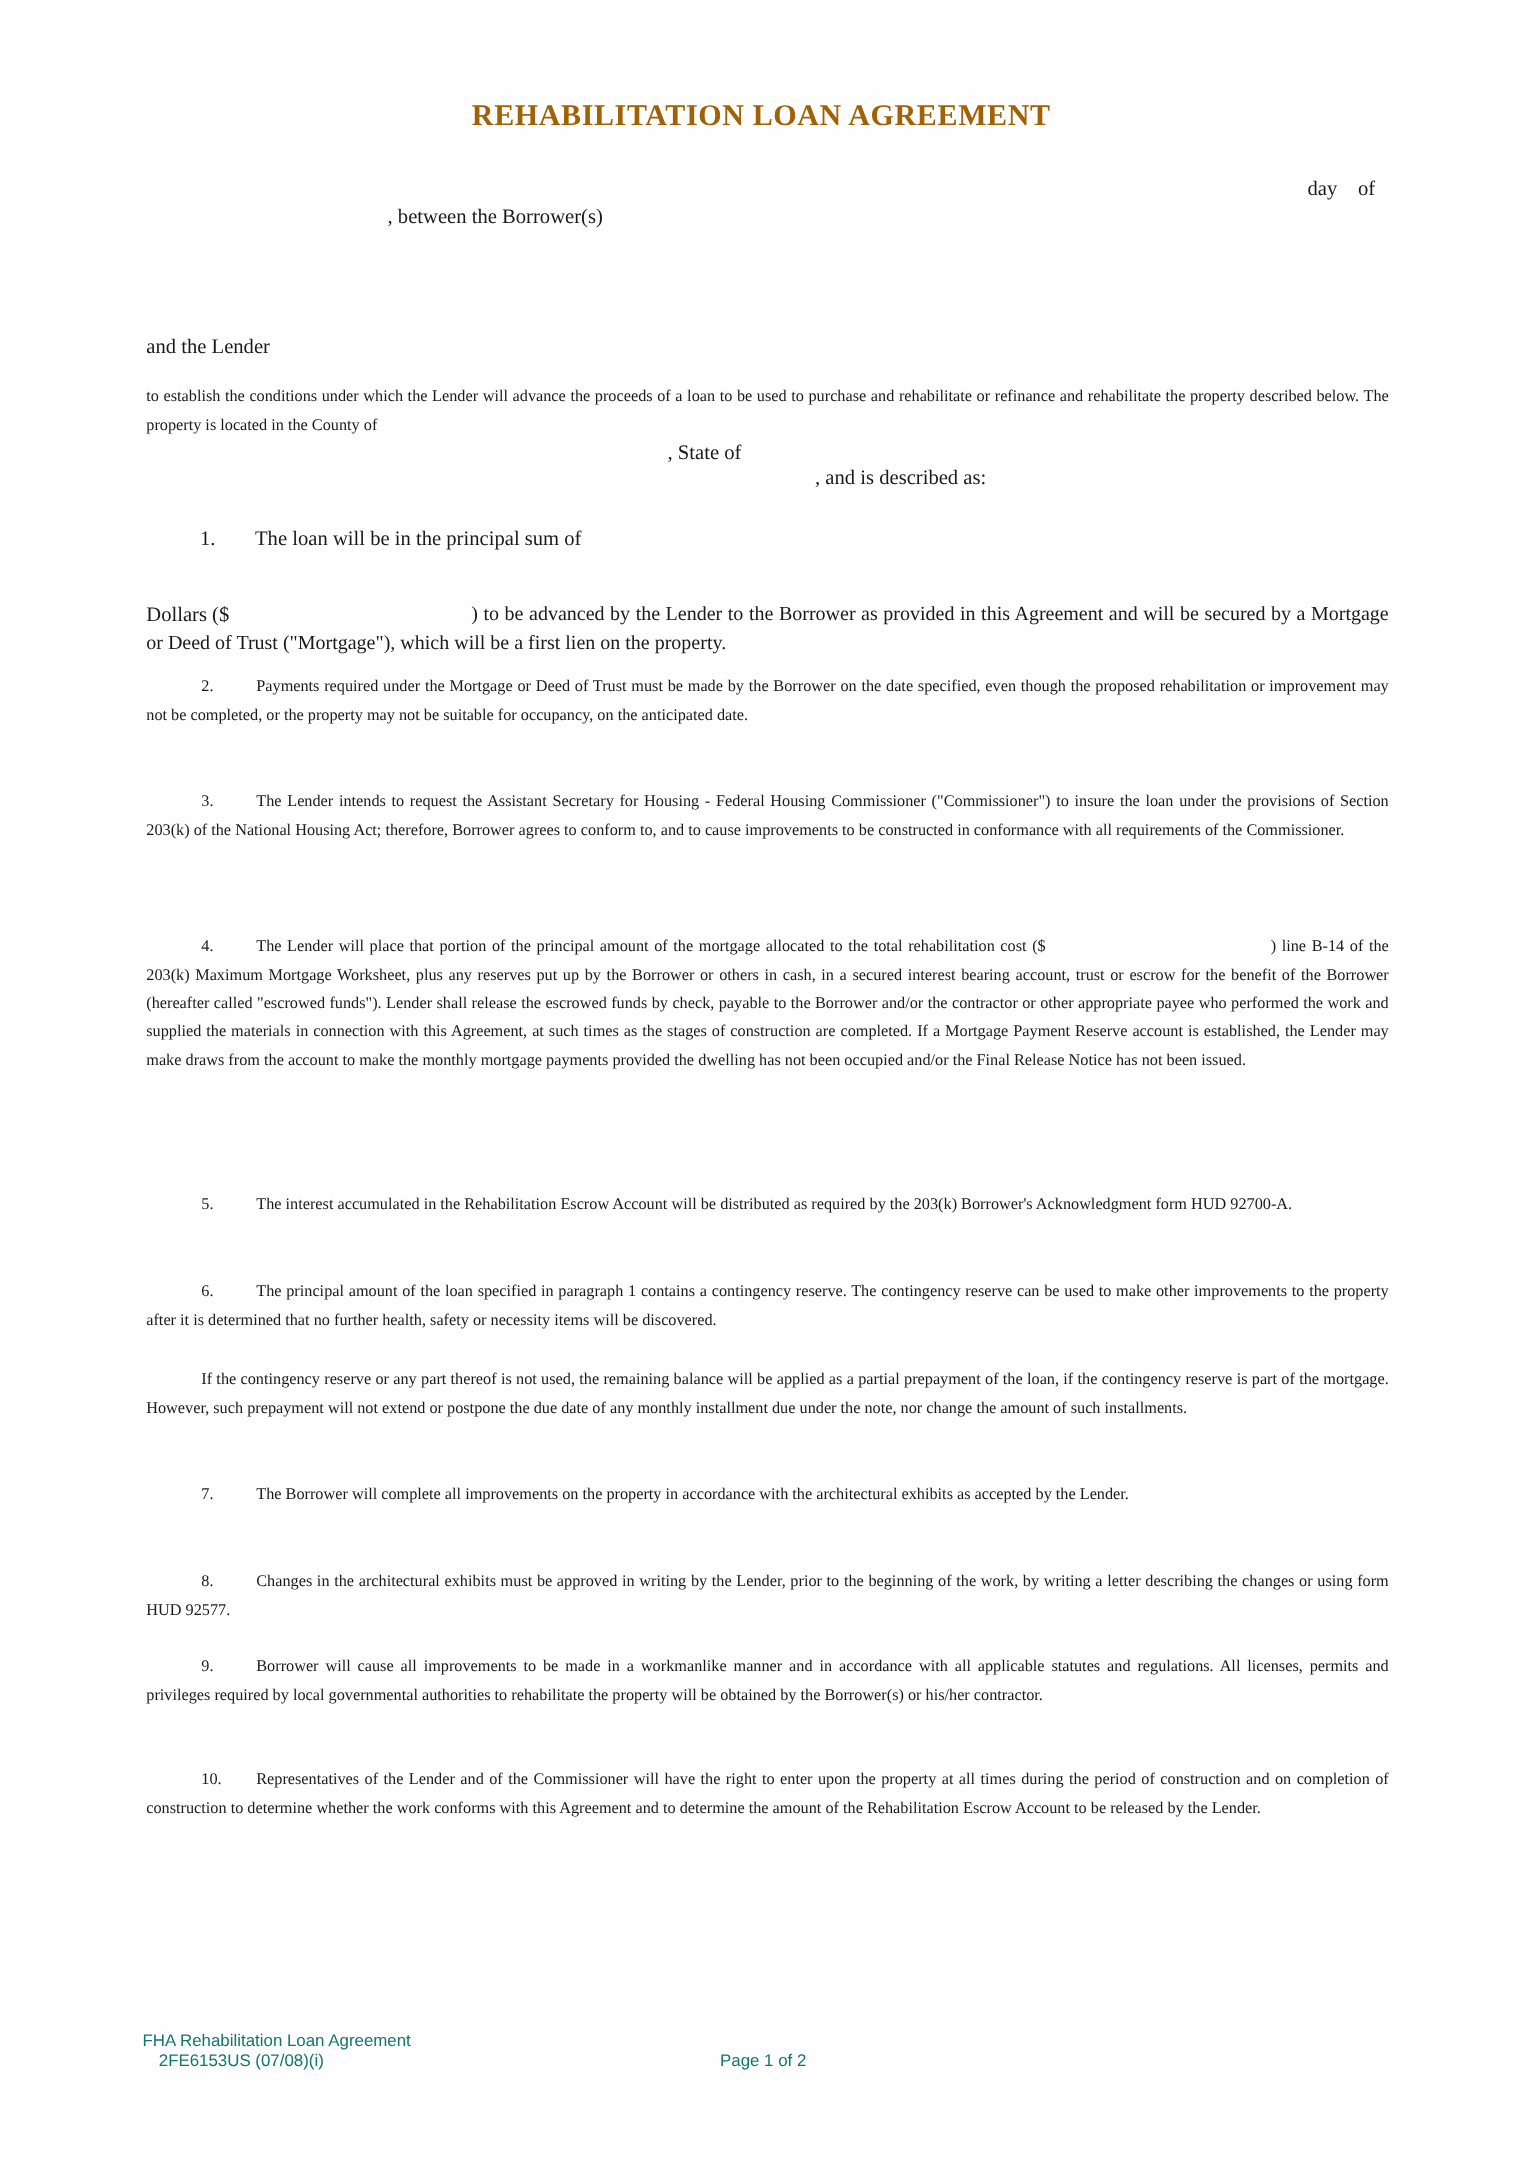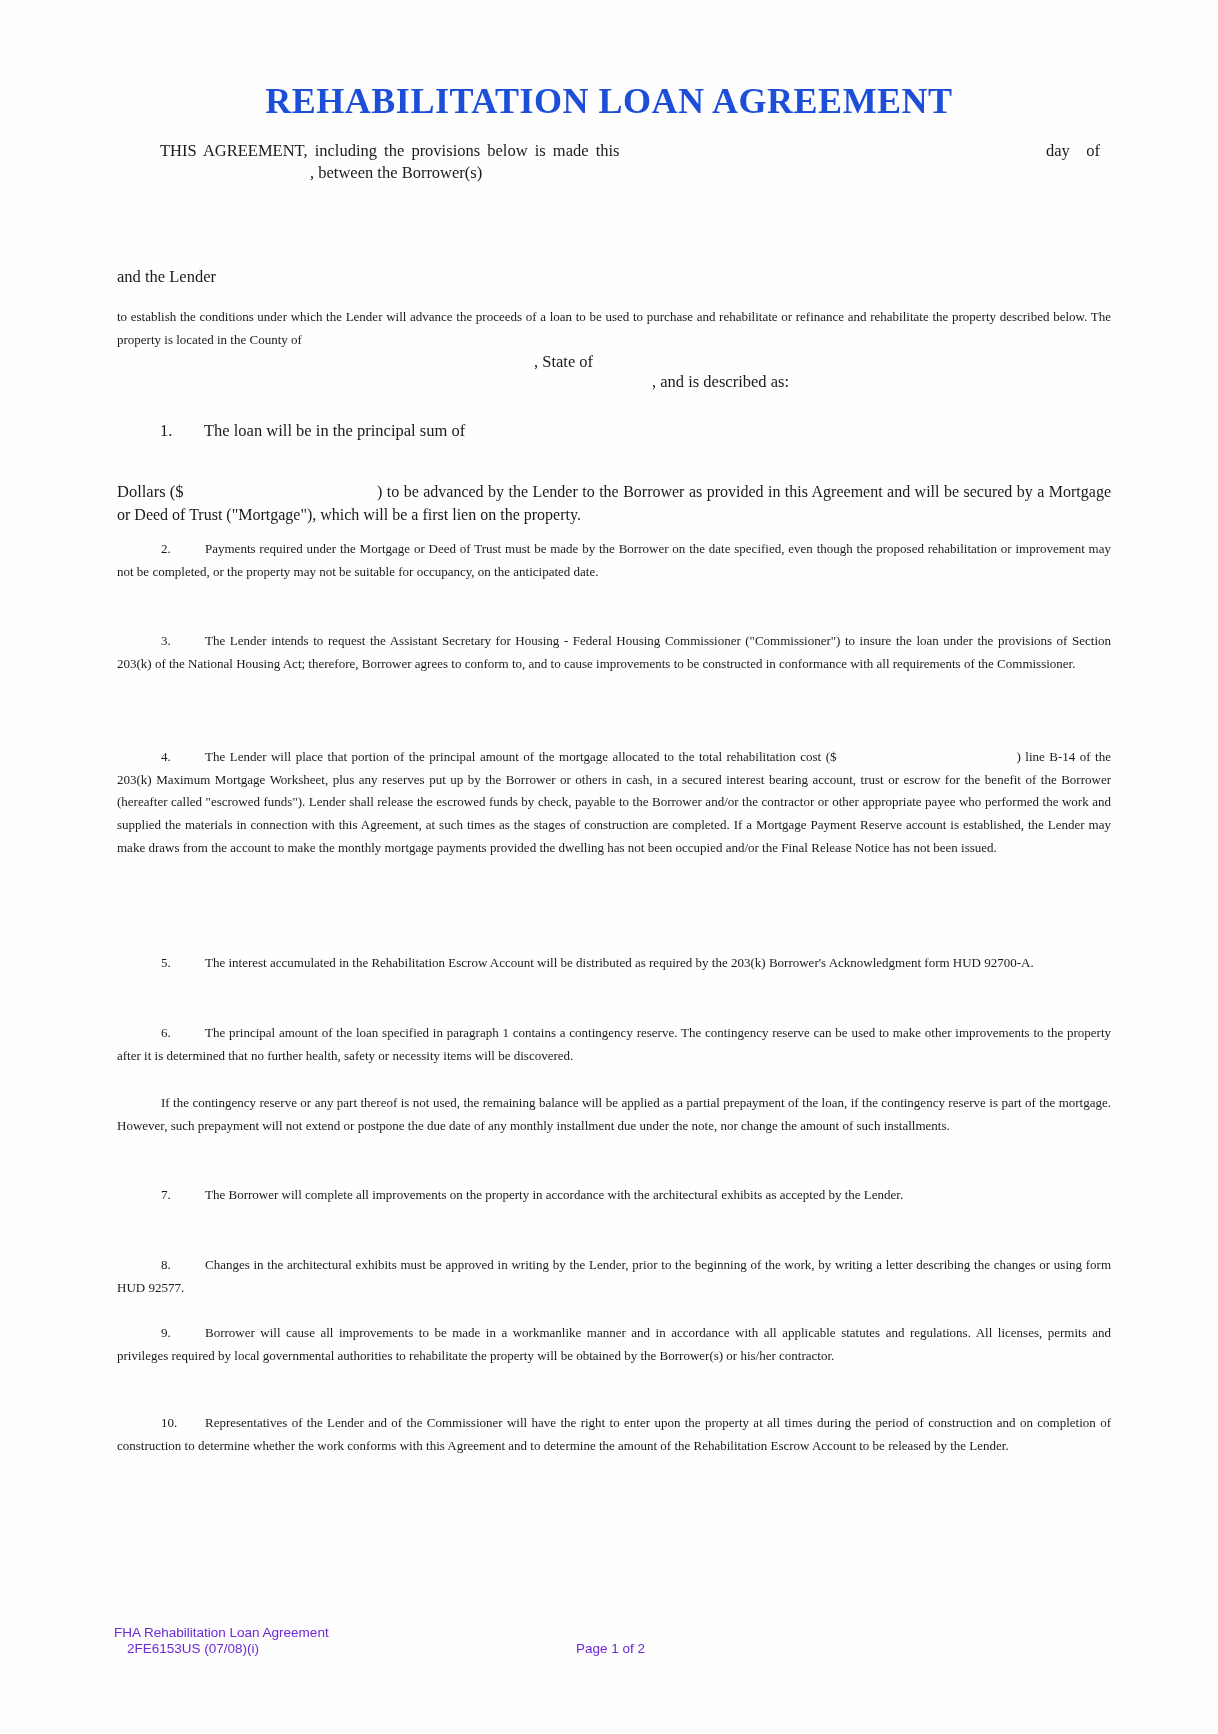--- a/index.html
+++ b/index.html
@@ -4,45 +4,44 @@
   <style>
     html, body { margin: 0; padding: 0; background: #ffffff; }
     body {
       width: 1218px; height: 1734px; position: relative; overflow: hidden;
       font-family: "Liberation Serif", "DejaVu Serif", serif;
       color: #1a1a1a;
     }
     .page { position: absolute; left: 0; top: 0; width: 1218px; height: 1734px; background: #fefefe; }
     .title {
       position: absolute; left: 0; width: 1218px; top: 80px;
-      text-align: center; font-size: 36px; font-weight: bold; letter-spacing: 0.5px;
-      color: #1d4ed8;
+      text-align: center; font-size: 24px; font-weight: bold; letter-spacing: 0.5px;
+      color: #a16207;
     }
     .line { position: absolute; font-size: 16.5px; line-height: 22px; white-space: nowrap; }
     .para {
       position: absolute; left: 117px; width: 994px;
       font-size: 13px; line-height: 22.7px; text-align: justify;
       text-align-last: left;
     }
     .indent { text-indent: 44px; }
     .num { display: inline-block; width: 44px; text-indent: 0; }
     .field { display: inline-block; }
     .footer {
       position: absolute; font-family: "Liberation Sans", "DejaVu Sans", sans-serif;
-      font-size: 13.5px; line-height: 16px; color: #6d28d9;
+      font-size: 13.5px; line-height: 16px; color: #0f766e;
     }
   </style>
 </head>
 <body>
 
 <div class="page">
 
   <div class="title">REHABILITATION LOAN AGREEMENT</div>
 
-  <div class="line" style="left:160px; top:140px; word-spacing:3px;">THIS   AGREEMENT,   including   the   provisions   below   is   made   this</div>
   <span class="line field" style="left:830px; top:140px; width:200px; height:22px;"></span>
   <div class="line" style="left:1046px; top:140px; white-space:pre;">day    of</div>
   <span class="line field" style="left:117px; top:162px; width:190px; height:22px;"></span>
   <div class="line" style="left:310px; top:162px;">, between the Borrower(s)</div>
   <div class="line field" style="left:117px; top:190px; width:994px; height:70px;"></div>
 
   <div class="line" style="left:117px; top:266px;">and the Lender</div>
   <div class="line field" style="left:117px; top:288px; width:994px; height:20px;"></div>
 
   <div class="para" style="top:306px;">to establish the conditions under which the Lender will advance the proceeds of a loan to be used to purchase and rehabilitate or refinance and rehabilitate the property described below. The property is located in the County of</div>

